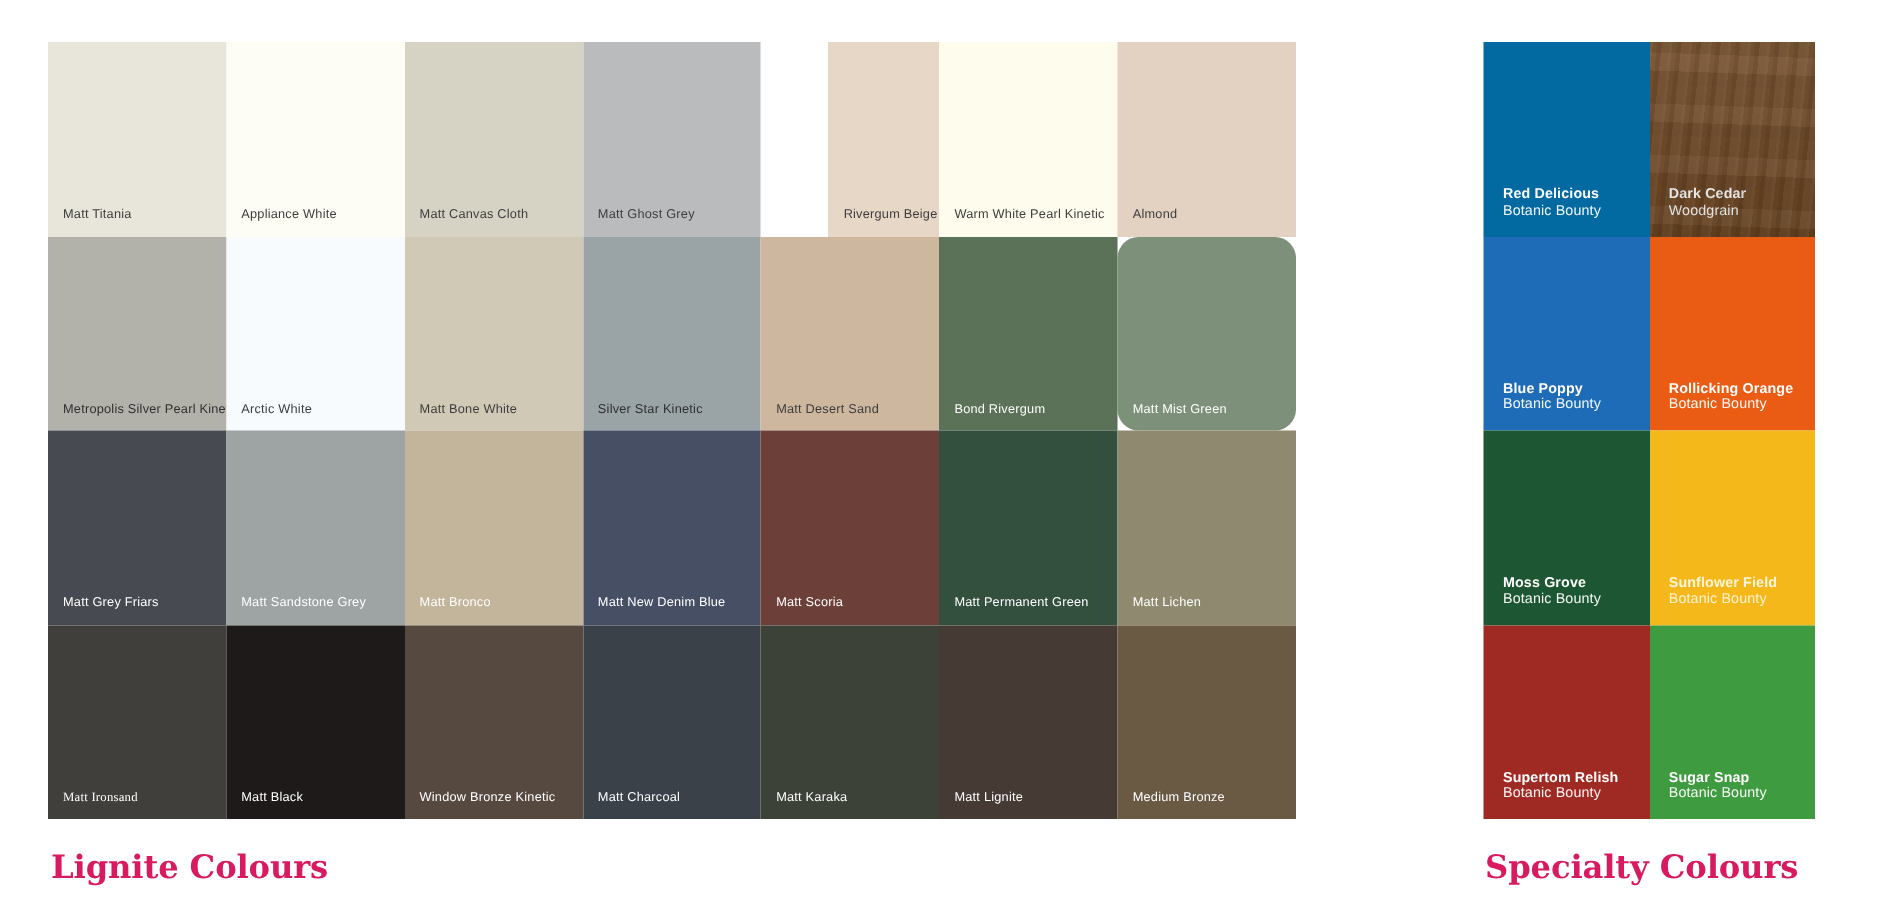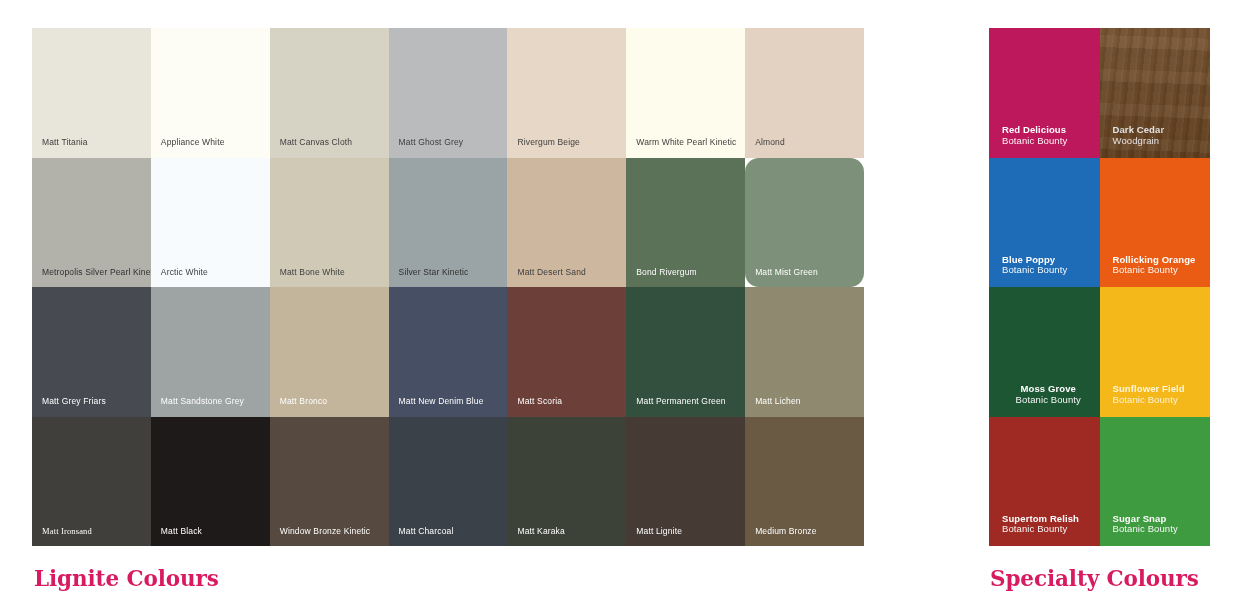--- a/index.html
+++ b/index.html
@@ -160,21 +160,21 @@
         </div>
         <div class="swatch" style="background: rgb(253, 253, 245);">
           <span class="swatch-label" style="color: rgb(61, 61, 61);">Appliance White</span>
         </div>
         <div class="swatch" style="background: rgb(214, 211, 197);">
           <span class="swatch-label" style="color: rgb(61, 61, 61);">Matt Canvas Cloth</span>
         </div>
         <div class="swatch" style="background: rgb(185, 187, 189);">
           <span class="swatch-label" style="color: rgb(61, 61, 61);">Matt Ghost Grey</span>
         </div>
-        <div class="swatch" style="background: rgb(231, 215, 198);">
+        <div class="swatch" style="background: rgb(231, 215, 198); margin-left: 45px;">
           <span class="swatch-label" style="color: rgb(61, 61, 61);">Rivergum Beige</span>
         </div>
         <div class="swatch" style="background: rgb(253, 252, 237);">
           <span class="swatch-label" style="color: rgb(61, 61, 61);">Warm White Pearl Kinetic</span>
         </div>
         <div class="swatch" style="background: rgb(227, 210, 194);">
           <span class="swatch-label" style="color: rgb(61, 61, 61);">Almond</span>
         </div>
         <div class="swatch" style="background: rgb(178, 178, 171);">
           <span class="swatch-label" style="color: rgb(47, 47, 47);">Metropolis Silver Pearl Kinetic</span>
@@ -237,21 +237,21 @@
           <span class="swatch-label" style="color: rgb(255, 255, 255);">Matt Lignite</span>
         </div>
         <div class="swatch" style="background: rgb(106, 90, 68);">
           <span class="swatch-label" style="color: rgb(255, 255, 255);">Medium Bronze</span>
         </div>
       </div>
   </section>
 
   <section id="specialty-panel">
     <div id="specialty-grid">
-        <div class="sp-swatch" style="background: #be185d;">
+        <div class="sp-swatch" style="background: #0369a1;">
           <span class="sp-label" style="color: rgb(255, 255, 255);">
             <span class="sp-name">Red Delicious</span>
             <span class="sp-sub">Botanic Bounty</span>
           </span>
         </div>
         <div class="sp-swatch woodgrain" style="background: rgb(109, 70, 34);">
           <span class="sp-label" style="color: rgb(255, 255, 255);">
             <span class="sp-name">Dark Cedar</span>
             <span class="sp-sub">Woodgrain</span>
           </span>
@@ -261,21 +261,21 @@
             <span class="sp-name">Blue Poppy</span>
             <span class="sp-sub">Botanic Bounty</span>
           </span>
         </div>
         <div class="sp-swatch" style="background: rgb(234, 91, 19);">
           <span class="sp-label" style="color: rgb(255, 255, 255);">
             <span class="sp-name">Rollicking Orange</span>
             <span class="sp-sub">Botanic Bounty</span>
           </span>
         </div>
-        <div class="sp-swatch" style="background: rgb(29, 86, 50); text-align: center;">
+        <div class="sp-swatch" style="background: rgb(29, 86, 50);">
           <span class="sp-label" style="color: rgb(255, 255, 255);">
             <span class="sp-name">Moss Grove</span>
             <span class="sp-sub">Botanic Bounty</span>
           </span>
         </div>
         <div class="sp-swatch" style="background: rgb(245, 184, 27);">
           <span class="sp-label" style="color: rgb(253, 245, 221);">
             <span class="sp-name">Sunflower Field</span>
             <span class="sp-sub">Botanic Bounty</span>
           </span>

